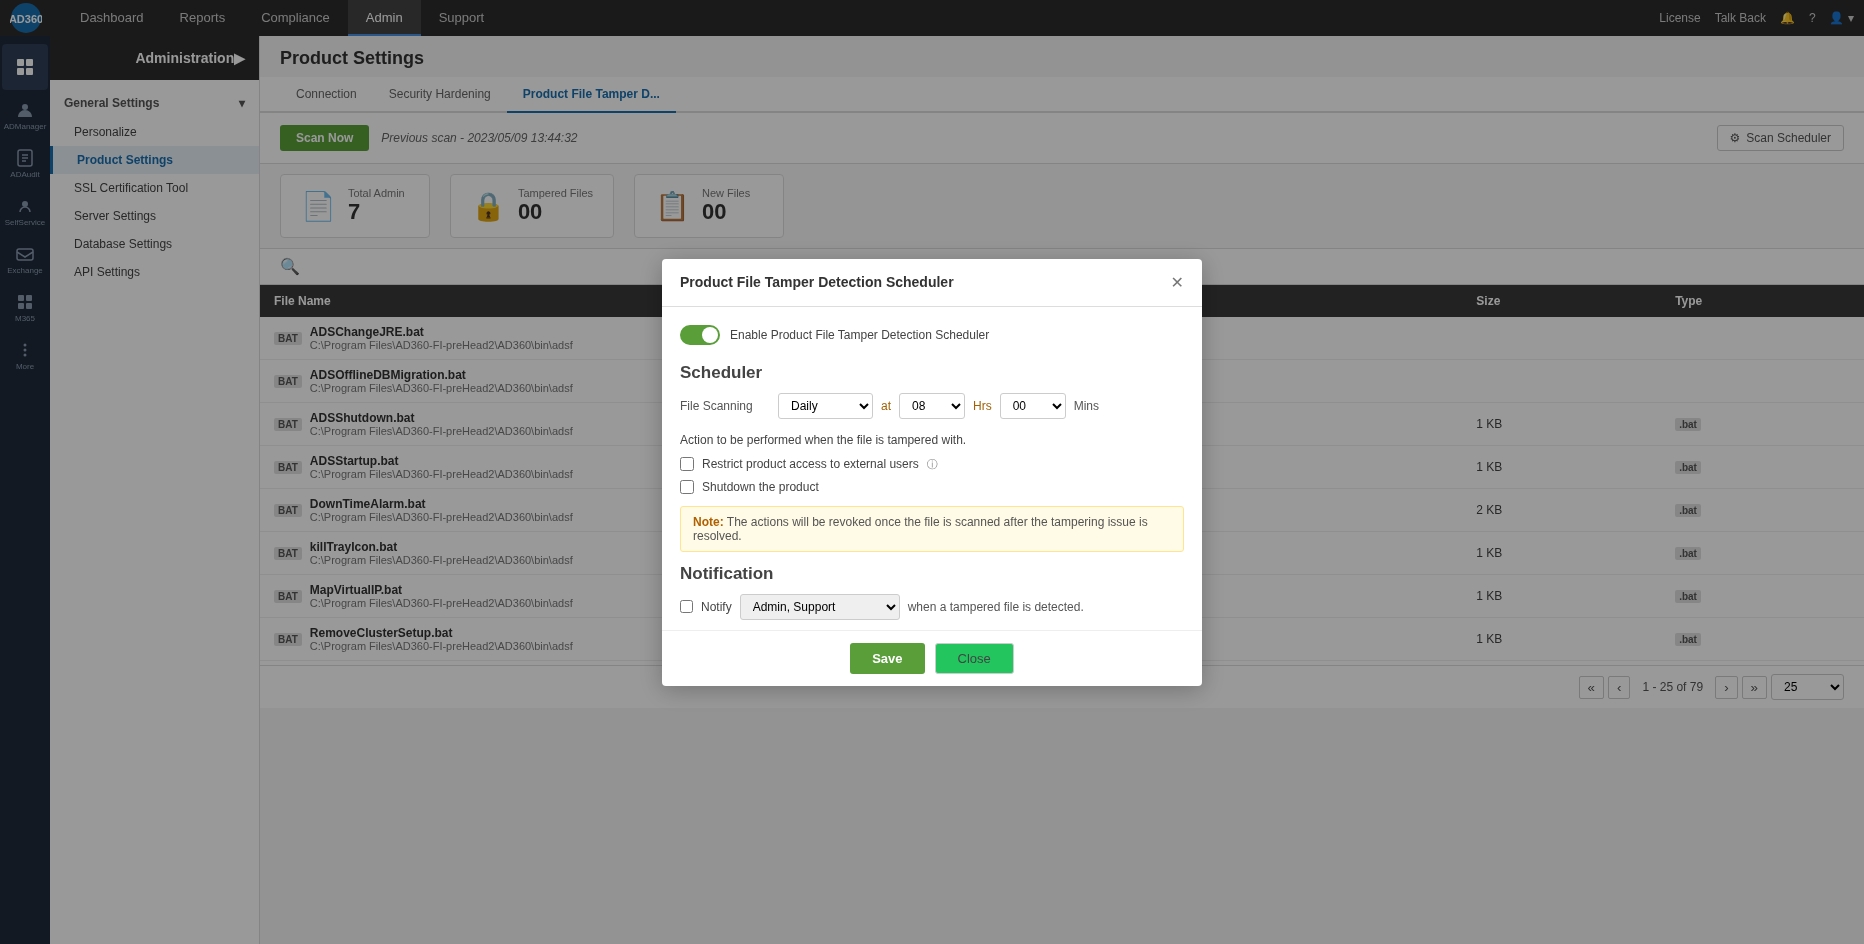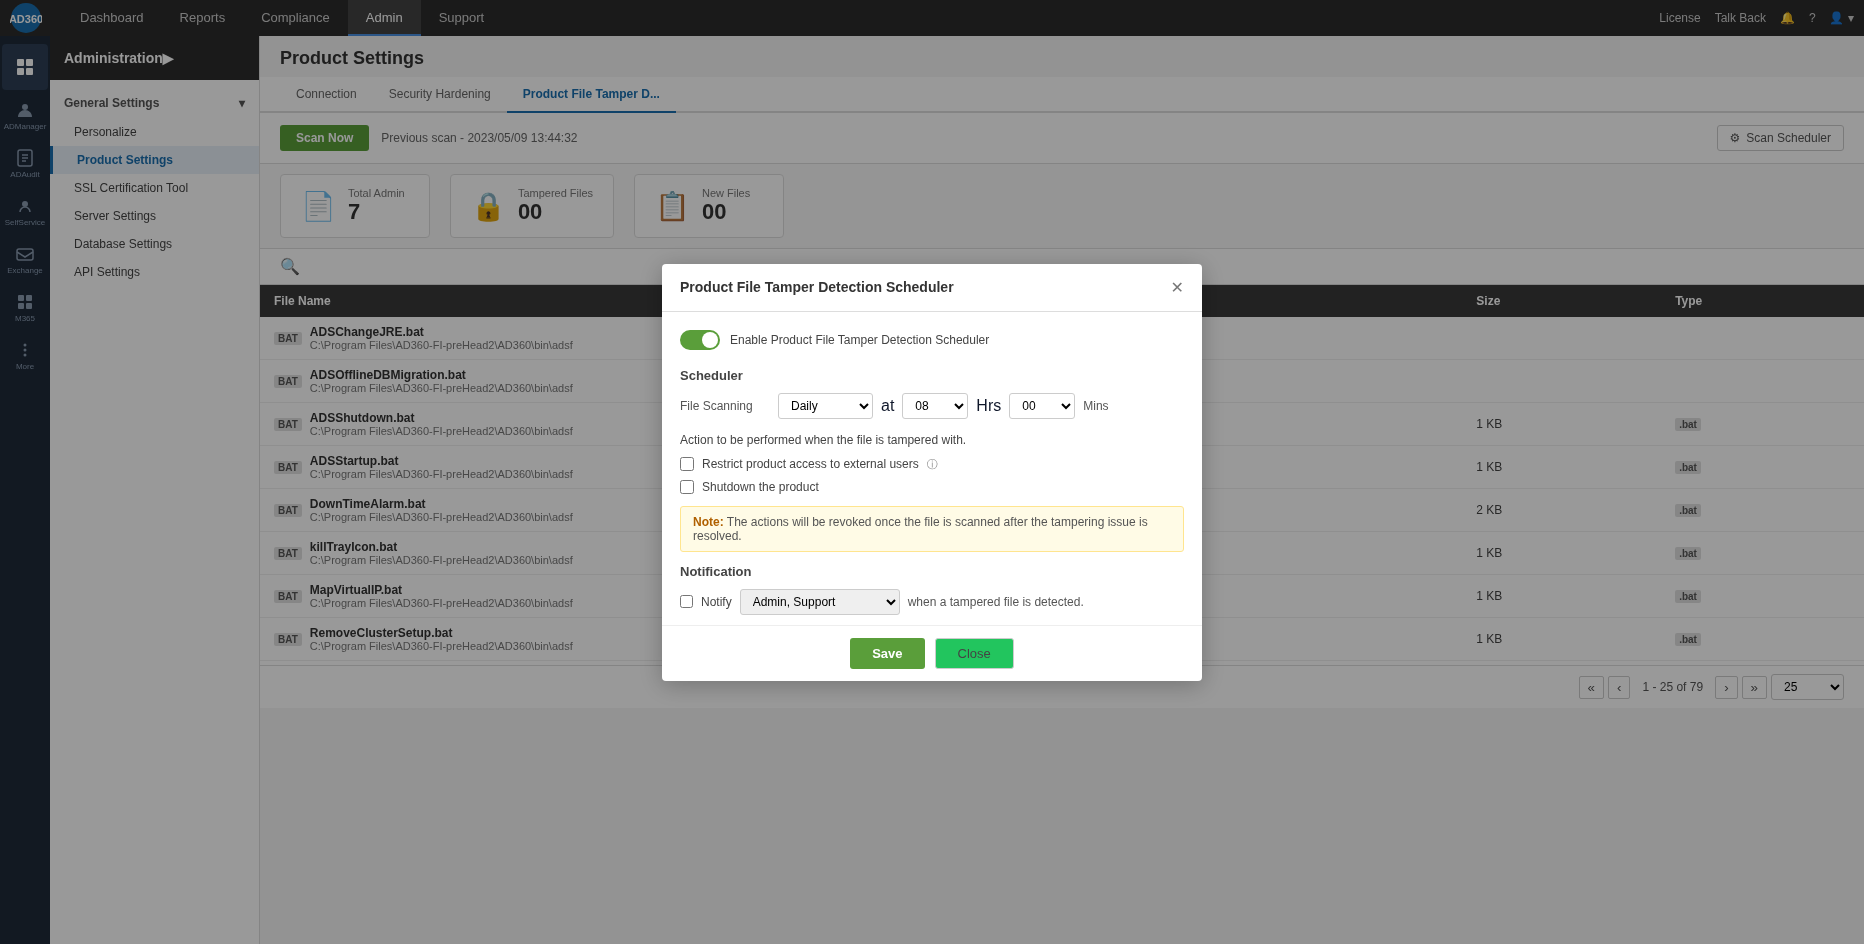--- a/index.html
+++ b/index.html
@@ -35,21 +35,21 @@
     .icon-item.active { background: #2d3f55; color: #fff; }
     .icon-item svg { width: 20px; height: 20px; }
     .icon-item span { font-size: 8px; }
 
     
     .left-sidebar {
       width: 210px; background: #fff; border-right: 1px solid #ddd;
       display: flex; flex-direction: column;
     }
     .sidebar-header {
-      display: flex; align-items: center; justify-content: flex-start;
+      display: flex; align-items: center; justify-content: flex-end;
       padding: 14px 14px; background: #2c2c2c; color: #fff; font-size: 14px; font-weight: 600;
     }
     .sidebar-section { padding: 8px 0; }
     .sidebar-section-title {
       display: flex; align-items: center; justify-content: space-between;
       padding: 8px 14px; font-size: 12px; font-weight: 600; color: #555; cursor: pointer;
     }
     .sidebar-item {
       padding: 7px 14px 7px 24px; font-size: 12px; color: #444; cursor: pointer;
     }
@@ -67,21 +67,21 @@
       border-bottom: 2px solid transparent; margin-bottom: -2px;
     }
     .tab.active { color: #1a6faf; border-bottom: 2px solid #1a6faf; font-weight: 600; }
 
     
     .toolbar { display: flex; align-items: center; gap: 12px; padding: 12px 20px; background: #fff; border-bottom: 1px solid #ddd; }
     .btn-scan {
       background: #5a9e3a; color: #fff; border: none; padding: 6px 16px;
       border-radius: 3px; cursor: pointer; font-size: 12px; font-weight: 600;
     }
-    .toolbar-text { font-size: 12px; color: #666; }
+    .toolbar-text { font-size: 12px; color: #666; font-style: italic; }
     .btn-scan-scheduler {
       margin-left: auto; background: #fff; border: 1px solid #ccc; padding: 5px 12px;
       border-radius: 3px; cursor: pointer; font-size: 12px; color: #555; display: flex; align-items: center; gap: 6px;
     }
 
     
     .stats-row { display: flex; padding: 10px 20px; gap: 20px; background: #f9f9f9; border-bottom: 1px solid #ddd; }
     .stat-card { background: #fff; border: 1px solid #ddd; border-radius: 4px; padding: 12px 20px; display: flex; align-items: center; gap: 12px; min-width: 150px; }
     .stat-icon { color: #999; font-size: 28px; }
     .stat-info {}
@@ -129,29 +129,29 @@
     .toggle {
       width: 40px; height: 20px; background: #5a9e3a; border-radius: 10px;
       position: relative; cursor: pointer; transition: background 0.2s;
     }
     .toggle-knob {
       width: 16px; height: 16px; background: #fff; border-radius: 50%;
       position: absolute; top: 2px; right: 2px; transition: right 0.2s;
     }
     .toggle-label { font-size: 12px; color: #444; font-weight: 500; }
 
-    .section-title { font-size: 13px; font-weight: 700; color: #444; margin-bottom: 10px; }
+    .section-title { font-size: 17px; font-weight: 700; color: #444; margin-bottom: 10px; }
     .form-row { display: flex; align-items: center; gap: 8px; margin-bottom: 14px; }
     .form-label { font-size: 12px; color: #555; min-width: 90px; }
 
     select.form-select {
       border: 1px solid #ccc; border-radius: 3px; padding: 4px 22px 4px 8px;
       font-size: 12px; background: #fff; cursor: pointer; appearance: auto;
     }
-    .at-text { font-size: 16px; color: #0f172a; }
+    .at-text { font-size: 12px; color: #a16207; }
     .mins-text { font-size: 12px; color: #555; }
 
     .action-title { font-size: 12px; font-weight: 400; color: #444; margin-bottom: 10px; }
     .checkbox-row { display: flex; align-items: center; gap: 8px; margin-bottom: 8px; }
     .checkbox-row input[type=checkbox] { width: 14px; height: 14px; }
     .checkbox-label { font-size: 12px; color: #444; }
     .help-icon { color: #888; font-size: 11px; cursor: pointer; }
 
     .note-box {
       background: #fffbe6; border: 1px solid #ffe58f; border-radius: 3px;

